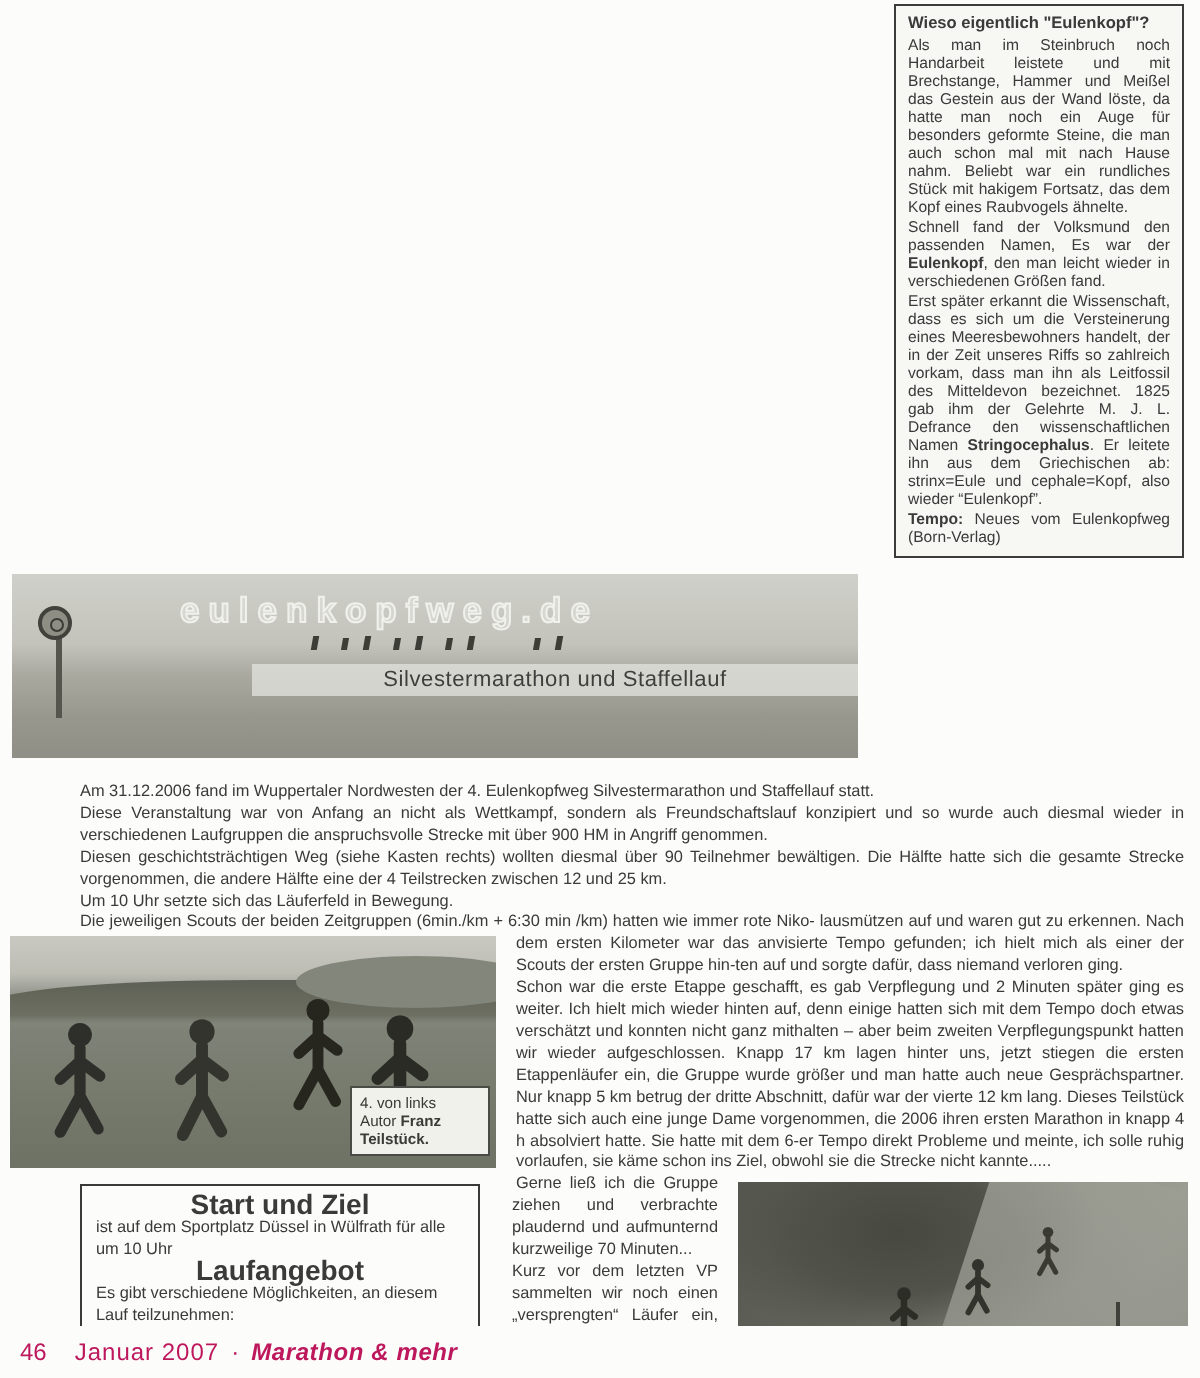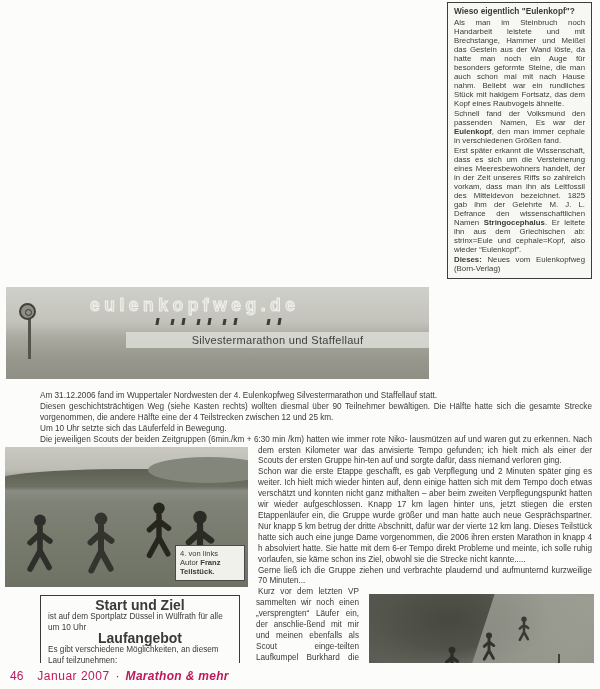--- a/index.html
+++ b/index.html
@@ -46,21 +46,21 @@
   .sign-circle::after{content:"";position:absolute;left:4px;top:4px;width:5px;height:5px;border:1.5px solid #3a3a34;border-radius:50%;}
   .runners-row{position:absolute;left:150px;top:31px;display:flex;align-items:flex-end;}
   .runners-row i{display:block;width:2.5px;height:7px;background:#3d3d37;transform:skewX(-10deg);margin-right:12px;}
   .runners-row i:nth-child(2n){height:6px;margin-right:9px;}
   .runners-row i:nth-child(7){margin-right:30px;}
   
   .article{font-size:8.2px;line-height:10.9px;text-align:justify;}
   .article p{margin:0;}
   
   .photo1{
-    float:left;width:243px;height:140px;margin:1px 10px 5px -35px;
+    float:left;width:243px;height:116px;margin:1px 10px 5px -35px;
     position:relative;overflow:hidden;
     background:linear-gradient(180deg,#c9c9c2 0%,#bdbdb4 16%,#90938a 26%,#7f8277 40%,#767a6c 70%,#6e7265 100%);
   }
   .photo1 .treeline{
     position:absolute;left:-10px;right:-10px;top:22px;height:22px;
     background:linear-gradient(180deg,#5d6054 0%,#6c6f61 80%,transparent 100%);
     border-radius:50% 30% 45% 35% / 12px 8px 0 0;
   }
   .photo1 .hill{
     position:absolute;right:-20px;top:10px;width:120px;height:26px;border-radius:50%;
@@ -113,23 +113,23 @@
   .footer .mag{font-weight:bold;font-style:italic;letter-spacing:0.3px;}
 </style>
 </head>
 <body>
 
 <div class="page">
 
   <aside class="sidebar">
     <div class="sb-title">Wieso eigentlich "Eulenkopf"?</div>
     <p><span>Als man im Steinbruch noch Handarbeit leistete und mit Brechstange, Hammer und Meißel das Gestein aus der Wand löste, da hatte man noch ein Auge für besonders geformte Steine, die man auch schon mal mit nach Hause nahm. Beliebt war ein rundliches Stück mit hakigem Fortsatz, das dem Kopf eines Raubvogels ähnelte.</span></p>
-    <p><span>Schnell fand der Volksmund den passenden Namen, Es war der </span><b>Eulenkopf</b><span>, den man immer cephale in verschiedenen Größen fand.</span></p>
+    <p><span>Schnell fand der Volksmund den passenden Namen, Es war der </span><b>Eulenkopf</b><span>, den man leicht wieder in verschiedenen Größen fand.</span></p>
     <p><span>Erst später erkannt die Wissenschaft, dass es sich um die Versteinerung eines Meeresbewohners handelt, der in der Zeit unseres Riffs so zahlreich vorkam, dass man ihn als Leitfossil des Mitteldevon bezeichnet. 1825 gab ihm der Gelehrte M. J. L. Defrance den wissenschaftlichen Namen </span><b>Stringocephalus</b><span>. Er leitete ihn aus dem Griechischen ab: strinx=Eule und cephale=Kopf, also wieder “Eulenkopf”.</span></p>
-    <p><b>Dieses:</b><span> Neues vom Eulenkopfweg (Born-Verlag)</span></p>
+    <p><b>Tempo:</b><span> Neues vom Eulenkopfweg (Born-Verlag)</span></p>
   </aside>
 
   <div class="banner">
     <div class="sign-post"></div>
     <div class="sign-circle"></div>
     <div class="banner-watermark">eulenkopfweg.de</div>
     <div class="runners-row">
       <i></i>
         <i></i>
         <i></i>
@@ -140,20 +140,21 @@
         <i></i>
         <i></i>
     </div>
     <div class="banner-strip">
       <span>Silvestermarathon und Staffellauf</span>
     </div>
   </div>
 
   <div class="article">
     <p>Am 31.12.2006 fand im Wuppertaler Nordwesten der 4. Eulenkopfweg Silvestermarathon und Staffellauf statt.</p>
+    <p>Diese Veranstaltung war von Anfang an nicht als Wettkampf, sondern als Freundschaftslauf konzipiert und so wurde auch diesmal wieder in verschiedenen Laufgruppen die anspruchsvolle Strecke mit über 900 HM in Angriff genommen.</p>
     <p>Diesen geschichtsträchtigen Weg (siehe Kasten rechts) wollten diesmal über 90 Teilnehmer bewältigen. Die Hälfte hatte sich die gesamte Strecke vorgenommen, die andere Hälfte eine der 4 Teilstrecken zwischen 12 und 25 km.</p>
     <p>Um 10 Uhr setzte sich das Läuferfeld in Bewegung.</p>
 
     <p>
       <span>Die jeweiligen Scouts der beiden Zeitgruppen (6min./km + 6:30 min /km) hatten wie immer rote Niko-</span>
       <span class="photo1">
         <span class="treeline"></span>
         <span class="hill"></span>
         <svg class="runner-svg" style="left:18px;bottom:8px" width="34" height="66" viewBox="0 0 20 40">
             <circle cx="10" cy="4.5" r="3.6" fill="#2e2e2a"></circle>

